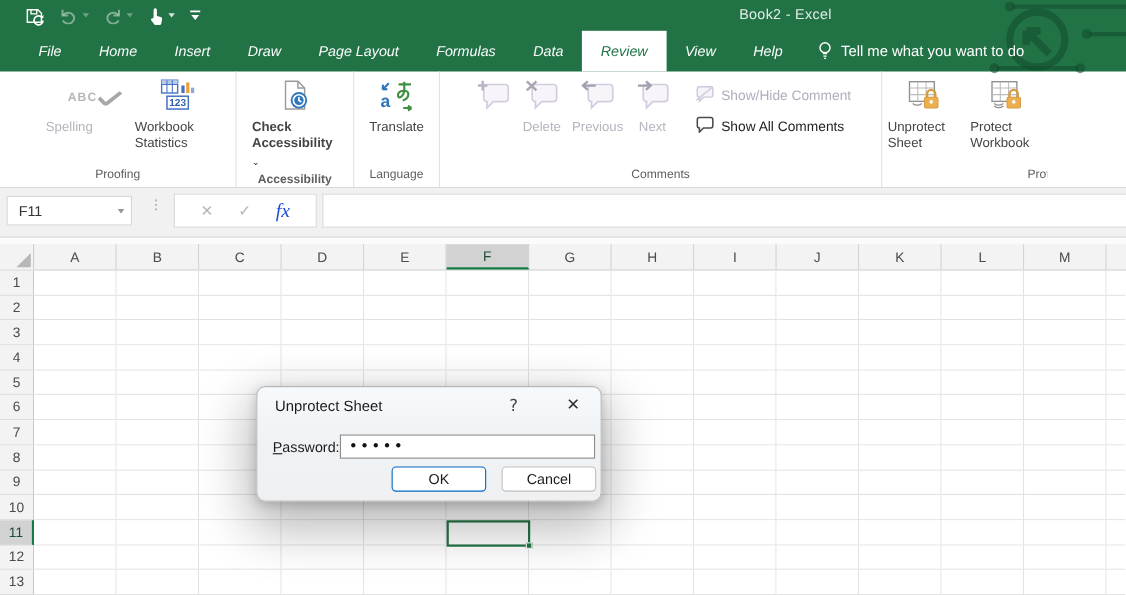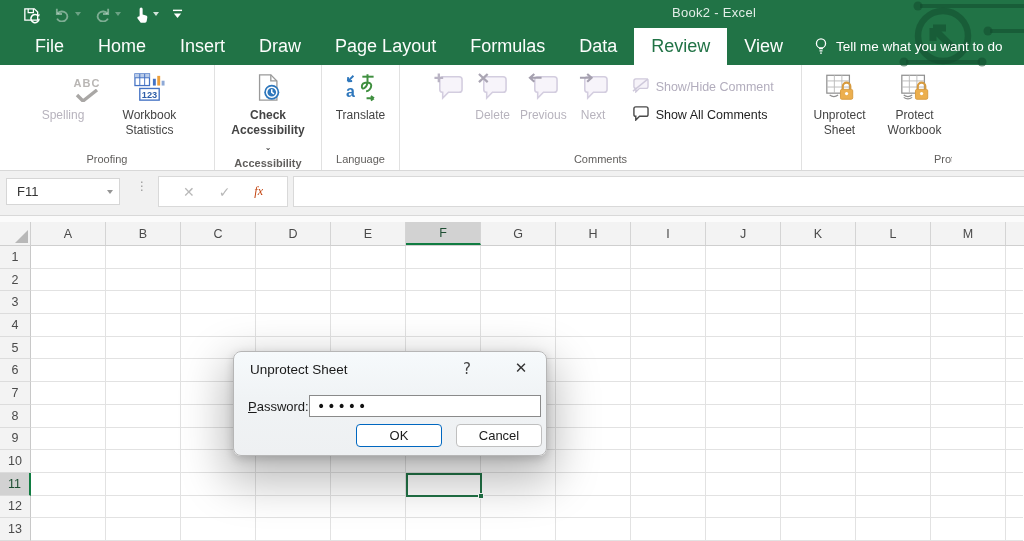--- a/index.html
+++ b/index.html
@@ -13,52 +13,52 @@
   .qat { display:flex; align-items:center; gap:13px; padding-left:22px; height:100%; position:relative; z-index:2; }
   .qat-btn { display:flex; align-items:center; gap:4px; color:#fff; cursor:pointer; }
   .qat-btn.disabled { color:rgba(255,255,255,.42); }
   .qat-btn svg { display:block; }
   .tri { width:0; height:0; border-left:3px solid transparent; border-right:3px solid transparent; border-top:4px solid currentColor; opacity:.8; }
   .win-title { position:absolute; left:672px; top:5px; font-size:13px; color:rgba(255,255,255,.87); letter-spacing:.3px; z-index:2; }
 
   .watermark { position:absolute; right:0; top:0; z-index:1; pointer-events:none; }
 
   .tabstrip { height:37px; display:flex; align-items:stretch; padding-left:18px; position:relative; z-index:2; }
-  .tab { display:flex; align-items:center; padding:0 17px; font-size:18px; color:#fcfdfc; cursor:pointer; white-space:nowrap; }
+  .tab { display:flex; align-items:center; padding:0 17px; font-size:13px; color:#fcfdfc; cursor:pointer; white-space:nowrap;font-style:italic; }
   .tab.active { background:#ffffff; color:#217346; }
   .tellme { display:flex; align-items:center; gap:8px; margin-left:14px; color:#fff; font-size:13.5px; cursor:pointer; white-space:nowrap; }
   .tellme svg { display:block; }
 
   
   .ribbon { height:106px; background:#fff; border-bottom:1px solid #d8d8d8; display:flex; align-items:stretch; }
   .rb-group { position:relative; border-right:1px solid #e1e1e1; display:flex; flex-direction:column; }
   .rb-btns { flex:1; display:flex; align-items:flex-start; justify-content:center; padding-top:3px; }
   .rb-grouplabel { height:18px; text-align:center; font-size:11px; color:#605e5c; line-height:14px; overflow:hidden; white-space:nowrap; }
   .rb-big { display:flex; flex-direction:column; align-items:center; padding:2px 5px 0 5px; cursor:pointer; }
   .rb-big .ric { height:38px; display:flex; align-items:center; justify-content:center; }
-  .rb-big .rlbl { font-size:12px; line-height:14.5px; color:#444; text-align:center; max-width:78px; }
+  .rb-big .rlbl { font-size:12px; line-height:14.5px; color:#444; text-align:left; max-width:78px; }
   .rb-big.disabled .rlbl { color:#b7b3bd; }
   .chev { font-size:8px; color:#444; font-family:"DejaVu Sans",sans-serif; }
   .rb-side { display:flex; flex-direction:column; gap:9px; margin-left:16px; padding-top:9px; }
   .rb-small { display:flex; align-items:center; gap:6px; font-size:12.5px; cursor:pointer; white-space:nowrap; }
   .rb-small.disabled { color:#b2adbd; }
   .rb-small.enabled { color:#1f1f1f; }
-  .spell-ic { display:flex; flex-direction:column; align-items:center;margin-left:48px; }
+  .spell-ic { display:flex; flex-direction:row; align-items:center;margin-left:48px; }
   .spell-ic .abc { font-size:11px; font-weight:bold; color:#b9b6b4; letter-spacing:1px; }
 
   
   .fbar { height:45px; background:#f1f1f1; border-bottom:1px solid #d9d9d9; position:relative; }
   .namebox { position:absolute; left:6px; top:7px; width:114px; height:27px; background:#fff; border:1px solid #d6d6d6; display:flex; align-items:center; cursor:pointer; }
   .namebox .nb-val { flex:1; padding-left:10px; font-size:13px; color:#333; }
   .nb-drop { width:18px; display:flex; align-items:center; justify-content:center; color:#7a7a7a; }
   .vdots { position:absolute; left:136px; top:12px; color:#9a9a9a; font-size:12px; letter-spacing:0; line-height:6px; }
   .fx-box { position:absolute; left:158px; top:5px; width:130px; height:31px; background:#fff; border:1px solid #d9d9d9; display:flex; align-items:center; justify-content:space-around; padding:0 12px; }
   .fx-box .fb-x { color:#b8b8b8; font-size:14px; cursor:pointer; }
   .fx-box .fb-ck { color:#b8b8b8; font-size:14px; cursor:pointer; }
-  .fx-box .fb-fx { color:#c2410c; font-size:12px; font-style:italic; font-family:"Liberation Serif",serif; cursor:pointer; }
+  .fx-box .fb-fx { color:#1d4ed8; font-size:18px; font-style:italic; font-family:"Liberation Serif",serif; cursor:pointer; }
   .ffield { position:absolute; left:293px; top:5px; right:0; height:31px; background:#fff; border:1px solid #d9d9d9; border-right:none; font-size:13px; padding-left:8px; display:flex; align-items:center; }
 
   .spacer { height:6px; background:#fbfbfb; }
 
   
   .colheads { height:24px; display:flex; background:#f3f3f3; border-bottom:1px solid #cfcfcf; }
   .corner { width:31px; position:relative; border-right:1px solid #cfcfcf; background:#f3f3f3; cursor:pointer; }
   .corner .ctri { position:absolute; right:2px; bottom:2px; width:0; height:0; border-left:13px solid transparent; border-bottom:13px solid #b8b8b8; }
   .ch { width:75px; display:flex; align-items:center; justify-content:center; font-size:12.5px; color:#4a4a4a; border-right:1px solid #d4d4d4; cursor:pointer; }
   .ch.sel { background:#d2d2d2; border-bottom:2px solid #107c41; color:#1e4d32; }
@@ -158,20 +158,21 @@
   <div class="tabstrip">
       <div class="tab">File</div>
       <div class="tab">Home</div>
       <div class="tab">Insert</div>
       <div class="tab">Draw</div>
       <div class="tab">Page Layout</div>
       <div class="tab">Formulas</div>
       <div class="tab">Data</div>
       <div class="tab active">Review</div>
       <div class="tab">View</div>
+      <div class="tab">Help</div>
       <div class="tellme">
         <span>
           <svg width="14" height="19" viewBox="0 0 16 21">
             <circle cx="8" cy="7" r="5.2" fill="none" stroke="#fff" stroke-width="1.5"></circle>
             <path d="M5.8 13 h4.4 M6.3 15.6 h3.4 M7 18 h2" stroke="#fff" stroke-width="1.4"></path>
           </svg>
         </span>
         <span>Tell me what you want to do</span>
       </div>
     </div>

